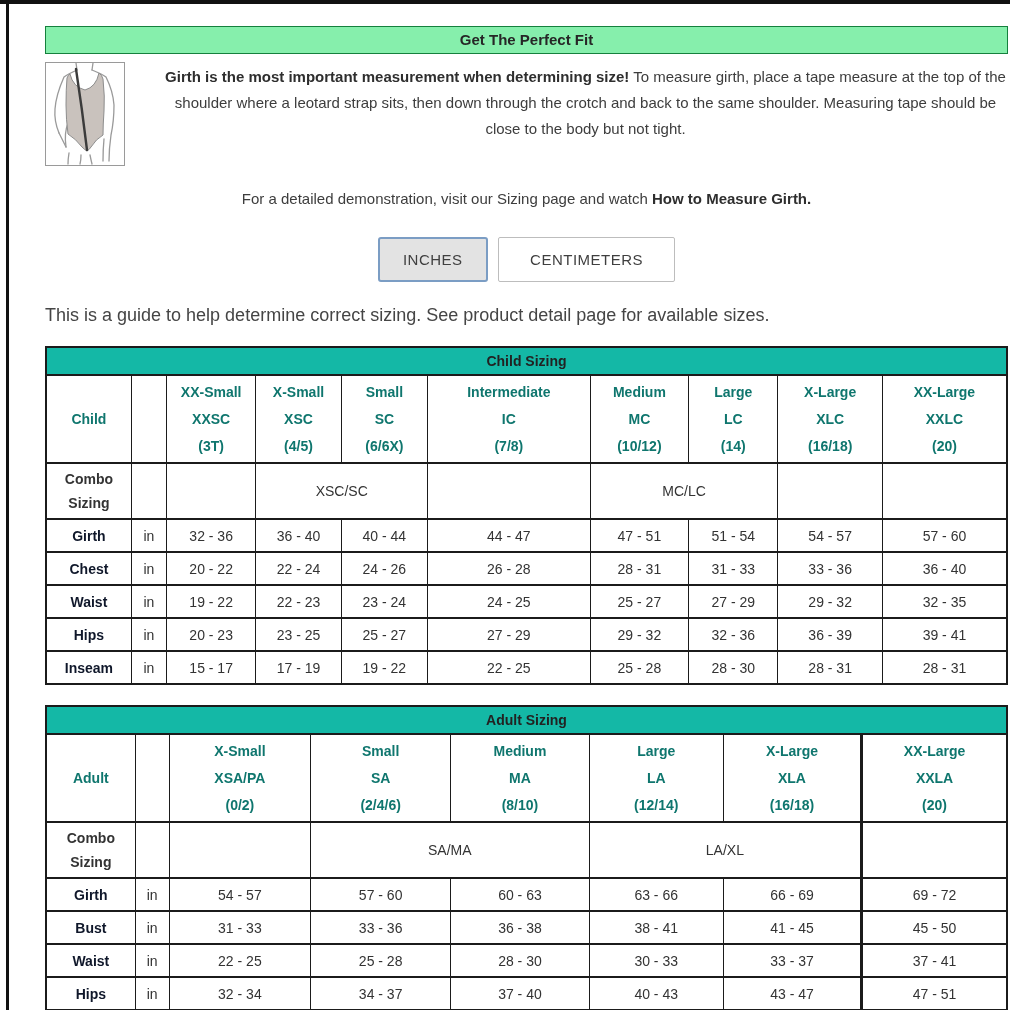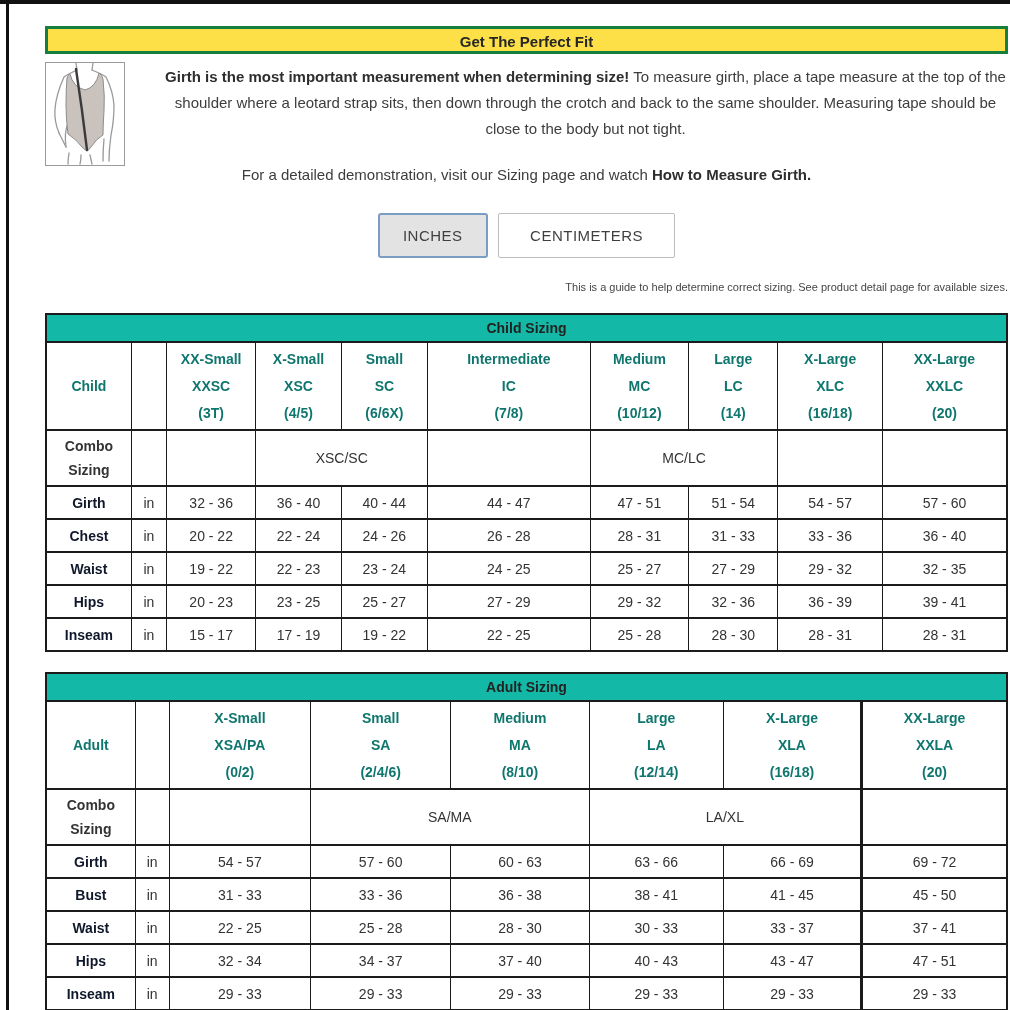--- a/index.html
+++ b/index.html
@@ -5,37 +5,37 @@
   html,body{margin:0;padding:0;}
   body{
     width:1010px;height:1010px;background:#ffffff;position:relative;overflow:hidden;
     font-family:"Liberation Sans", sans-serif;color:#3d3d3d;
   }
   .top-strip{position:absolute;top:0;left:0;width:1010px;height:4px;background:#111;}
   .left-strip{position:absolute;top:4px;left:6px;width:3px;height:1006px;background:#111;}
   .content{position:absolute;left:45px;top:26px;width:963px;}
 
   .title-bar{
-    background:#fde047;border:3px solid #15803d;box-sizing:border-box;
+    background:#86efac;border:1px solid #15803d;box-sizing:border-box;
     height:28px;line-height:26px;text-align:center;font-weight:bold;font-size:15px;color:#262626;
   }
 
   .intro{display:flex;margin-top:8px;gap:24px;}
   .figure-box{width:78px;height:102px;border:1px solid #9a9a9a;flex:none;background:#fff;}
   .intro-text{flex:1;padding:2px 2px 0 16px;text-align:center;font-size:15px;line-height:26px;color:#3d3d3d;}
-  .demo{ text-align:center;font-size:15px;color:#3d3d3d;}
+  .demo{ text-align:center;font-size:15px;margin-top:24px;color:#3d3d3d;}
   b,.b{font-weight:bold;color:#2e2e2e;}
 
   .buttons{text-align:center;margin-top:30px;}
   .btn{display:inline-block;vertical-align:middle;font-size:15px;color:#3f3f3f;cursor:pointer;
        font-family:"Liberation Sans",sans-serif;letter-spacing:.5px;}
   .btn-inches{background:#e3e3e3;border:2px solid #7b9dc4;border-radius:3px;padding:12px 23px;margin-right:6px;}
   .btn-cm{background:#ffffff;border:1px solid #bdbdbd;border-radius:2px;padding:13px 31px;}
 
-  .note{text-align:right;font-size:11px;margin-top:23px;color:#454545;}
+  .note{text-align:left;font-size:18px;margin-top:23px;color:#454545;}
 
   table.sizing{border-collapse:collapse;table-layout:fixed;width:963px;margin-top:20px;
                border:2px solid #1b1b1b;}
   table.sizing td{
     border:1px solid #1b1b1b;border-top-width:2px;border-bottom-width:2px;
     text-align:center;font-size:14px;color:#333;padding:0;overflow:hidden;vertical-align:middle;
   }
   table.sizing td.title-cell{background:#14b8a6;font-weight:bold;height:26px;color:#222;font-size:14px;}
   table.sizing td.hdr{font-weight:bold;height:86px;line-height:27px;color:#0f766e;}
   table.sizing tr.combo-row td{height:54px;line-height:24px;}

